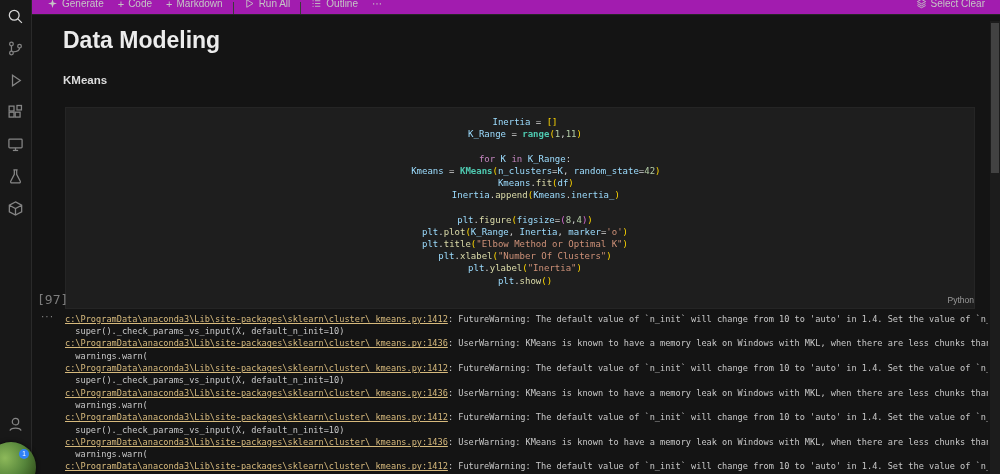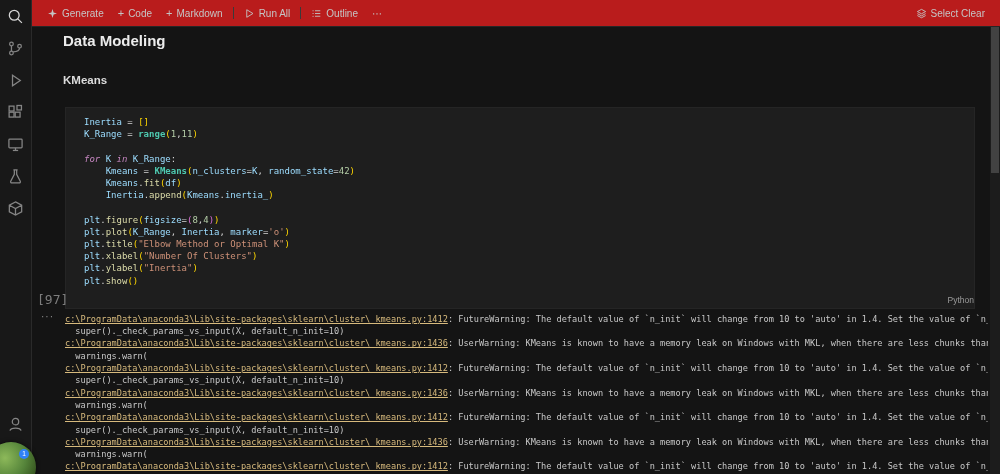--- a/index.html
+++ b/index.html
@@ -25,54 +25,54 @@
     background:#2f81f7; color:#fff; font-size:6.5px; line-height:10px; text-align:center; z-index:9;
   }
   .corner-overlay {
     position:absolute; left:-14px; bottom:-18px; width:50px; height:50px; border-radius:50%;
     background:radial-gradient(circle at 38% 32%, #8db95a 0%, #55843a 45%, #35541f 75%, #243a13 100%);
     z-index:8; box-shadow:0 0 4px rgba(0,0,0,.6);
   }
 
   
   .topbar {
-    position:absolute; left:32px; right:0; top:0; height:27px; background:#b91c1c;
-    border-bottom:1px solid #262626; display:flex; align-items:center;
+    position:absolute; left:32px; right:0; top:0; height:15px; background:#a21caf;
+    border-bottom:1px solid #262626; display:flex; align-items:flex-end;
     font-size:10px; color:#c5c5c5; padding:0 8px; z-index:4;
   }
   .tb-btn { display:flex; align-items:center; gap:4px; padding:0 7px; height:21px; cursor:pointer; white-space:nowrap; }
   .tb-btn svg { width:11px; height:11px; stroke:#c5c5c5; fill:none; stroke-width:1.3; }
   .tb-plus { font-size:11px; color:#c5c5c5; }
   .tb-sep { width:1px; height:12px; background:#3a3a3a; margin:0 3px; }
   .tb-spacer { flex:1; }
   .tb-more { letter-spacing:1px; }
 
   
   .content { position:absolute; left:32px; top:21px; right:10px; bottom:0; overflow:hidden; }
-  .md-title { margin:8px 0 0 31px; font-size:15px; line-height:23px; font-weight:700; color:#ececec; }
+  .md-title { margin:8px 0 0 31px; font-size:23px; line-height:23px; font-weight:700; color:#ececec; }
   .md-section { margin:22px 0 0 31px; font-size:11.5px; line-height:13px; font-weight:700; color:#dcdcdc; }
 
-  .cell-wrap { position:relative; margin:20px 15px 0 33px; }
+  .cell-wrap { position:relative; margin:20px 15px 0 33px;text-align:center; }
   .cell-editor {
     background:#1e1e1e; border:1px solid #252525; border-bottom:none;
     padding:8px 8px 6px 18px;
     font-family:"DejaVu Sans Mono", monospace; font-size:9px; line-height:12.2px;
     white-space:pre; color:#d4d4d4; overflow:hidden;
   }
   .cell-statusbar {
     background:#1e1e1e; border:1px solid #252525; border-top:none; height:16px;
     display:flex; justify-content:flex-end; align-items:center;
     font-size:8.5px; color:#9b9b9b; 
   }
   .exec-count {
     position:absolute; left:-28px; bottom:2px; font-family:"DejaVu Sans Mono", monospace;
     font-size:13px; color:#7d7d7d;
   }
 
-  .tk-kw { color:#C586C0;font-style:italic; } .tk-cls { color:#4EC9B0;font-weight:bold; } .tk-fn { color:#DCDCAA; }
+  .tk-kw { color:#C586C0; } .tk-cls { color:#4EC9B0;font-weight:bold; } .tk-fn { color:#DCDCAA; }
   .tk-var { color:#9CDCFE; } .tk-num { color:#B5CEA8; } .tk-str { color:#CE9178; }
   .tk-plain { color:#D4D4D4; } .tk-b1 { color:#FFD700; } .tk-b2 { color:#DA70D6; }
 
   
   .outputs { position:relative; margin:4px 2px 0 33px; }
   .output-more { position:absolute; left:-24px; top:-2px; color:#8f8f8f; font-size:10px; letter-spacing:1px; cursor:pointer; }
   .out-line {
     font-family:"DejaVu Sans Mono", monospace; font-size:8.6px; line-height:12.3px;
     color:#c8c8c8; white-space:pre; overflow:hidden; max-width:958px;
   }

